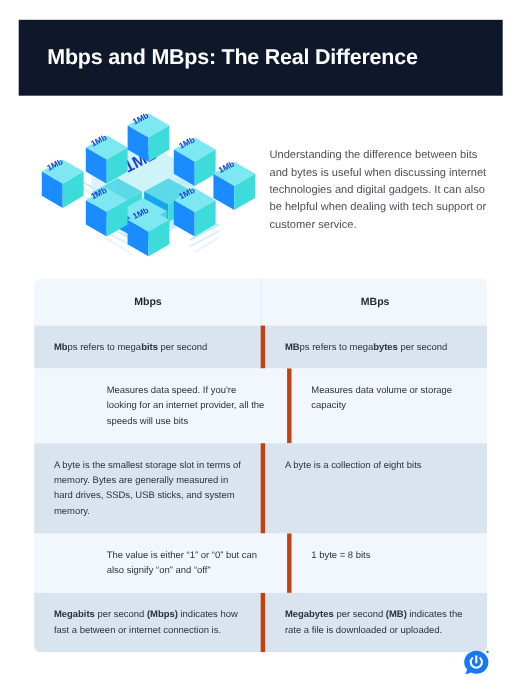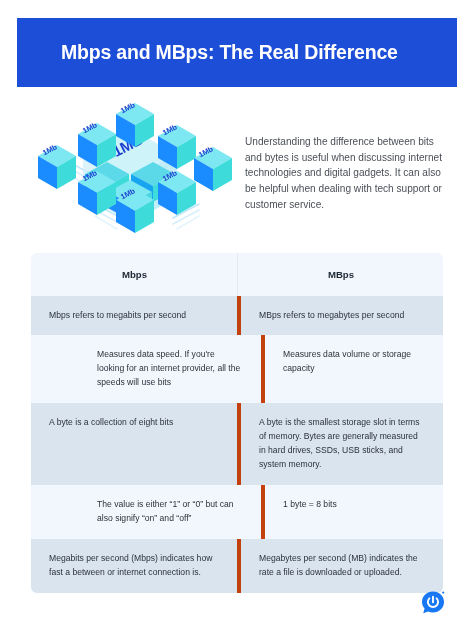--- a/index.html
+++ b/index.html
@@ -17,24 +17,24 @@
     background: #ffffff;
   }
 
   
   .banner {
     position: absolute;
     left: 17px;
     top: 18px;
     width: 440px;
     height: 69px;
-    background: #1d4ed8;
+    background: #0f172a;
     display: flex;
     align-items: center;
-    padding-left: 44px;
+    padding-left: 26px;
   }
   .banner-title {
     color: #ffffff;
     font-size: 19.5px;
     font-weight: bold;
     letter-spacing: -0.2px;
     line-height: 1.1;
   }
 
   
@@ -95,21 +95,21 @@
     padding-top: 14px;
     padding-bottom: 13px;
     text-align: center;
     font-size: 9.6px;
     font-weight: bold;
     color: #1d2733;
     border-left: none;
   }
   .row.head .cell + .cell { border-left: 1px solid #e2ebf4; }
 
-  .cell b { font-weight: normal; }
+  .cell b { font-weight: bold; }
 
   
   .logo {
     position: absolute;
     left: 420px;
     top: 590px;
     width: 26px;
     height: 26px;
   }
   .logo svg { display: block; }
@@ -207,22 +207,22 @@
     <div id="table-body">
         <div class="row dark">
           <div class="cell"><b>Mb</b><span>ps refers to mega</span><b>bits</b><span> per second</span></div>
           <div class="cell"><b>MB</b><span>ps refers to mega</span><b>bytes</b><span> per second</span></div>
         </div>
         <div class="row light">
           <div class="cell"><span>Measures data speed. If you're looking for an internet provider, all the speeds will use bits</span></div>
           <div class="cell"><span>Measures data volume or storage capacity</span></div>
         </div>
         <div class="row dark">
+          <div class="cell"><span>A byte is the smallest storage slot in terms of memory. Bytes are generally measured in hard drives, SSDs, USB sticks, and system memory.</span></div>
           <div class="cell"><span>A byte is a collection of eight bits</span></div>
-          <div class="cell"><span>A byte is the smallest storage slot in terms of memory. Bytes are generally measured in hard drives, SSDs, USB sticks, and system memory.</span></div>
         </div>
         <div class="row light">
           <div class="cell"><span>The value is either “1” or “0” but can also signify “on” and “off”</span></div>
           <div class="cell"><span>1 byte = 8 bits</span></div>
         </div>
         <div class="row dark">
           <div class="cell"><b>Megabits</b><span> per second </span><b>(Mbps)</b><span> indicates how fast a between or internet connection is.</span></div>
           <div class="cell"><b>Megabytes</b><span> per second </span><b>(MB)</b><span> indicates the rate a file is downloaded or uploaded.</span></div>
         </div>
       </div>

